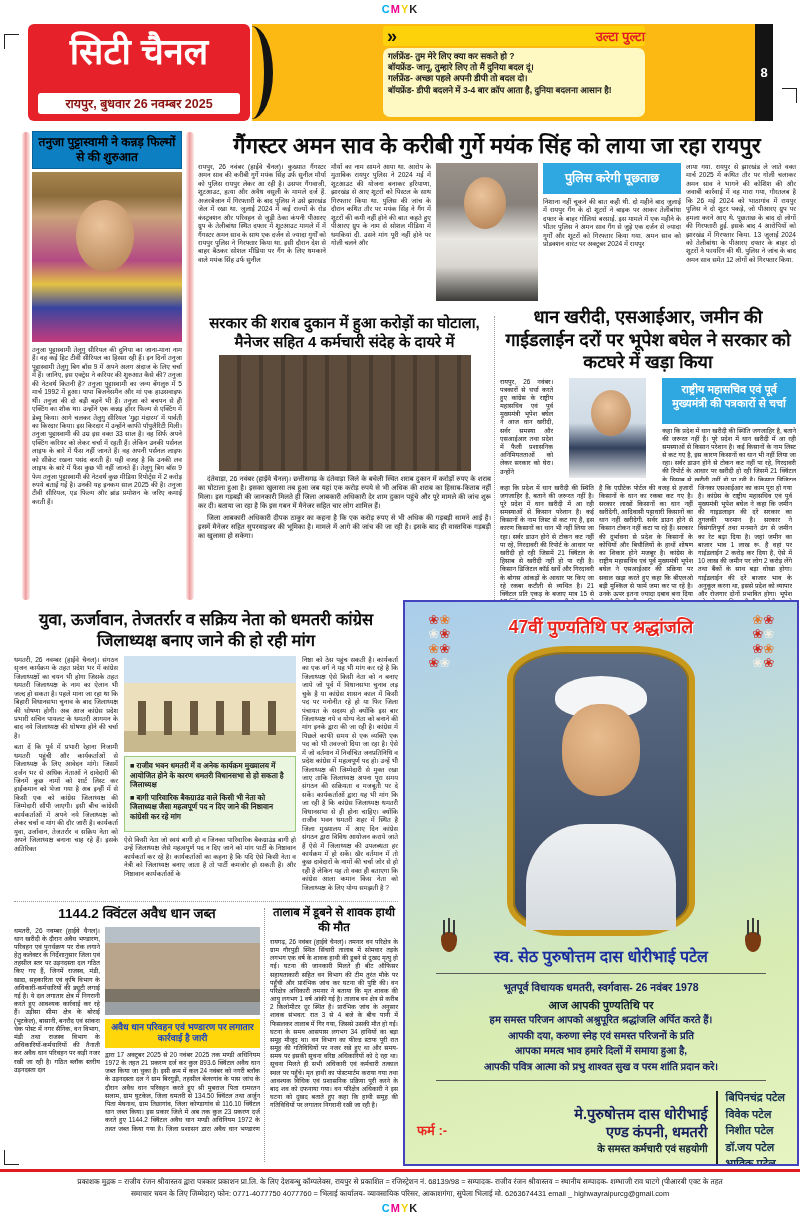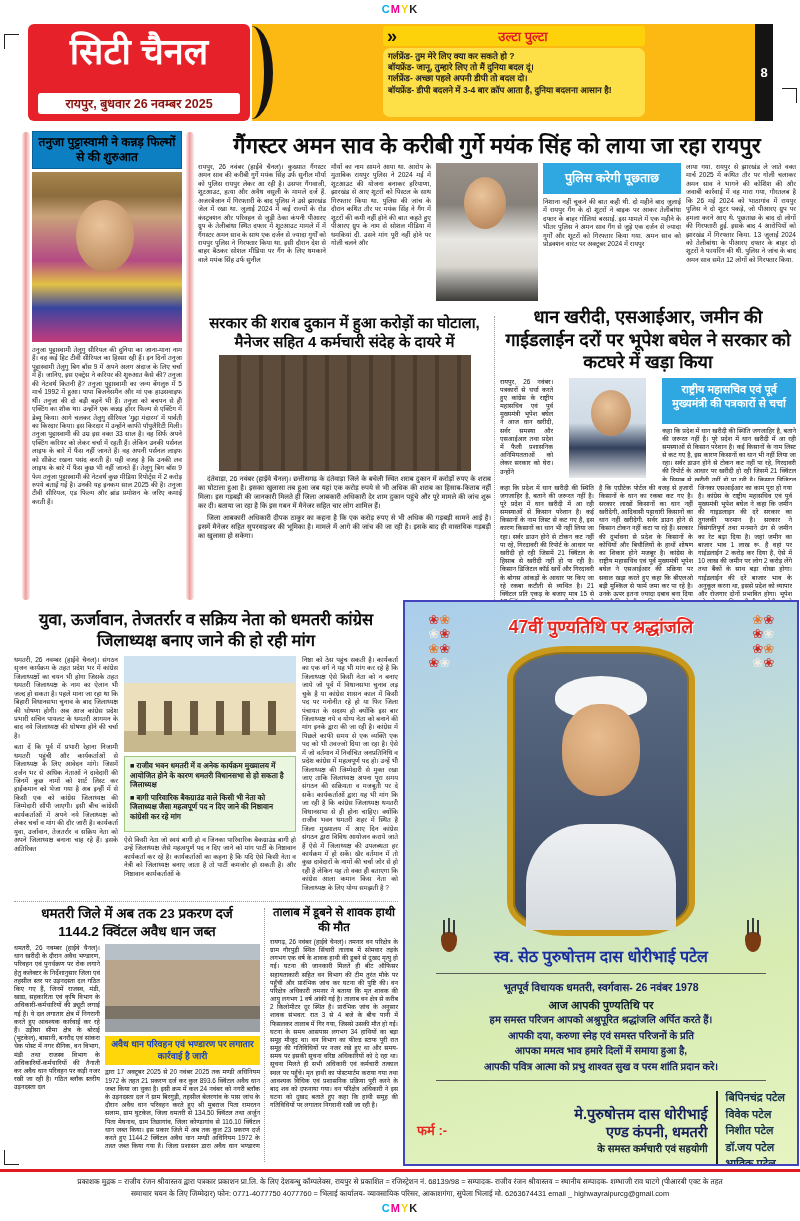--- a/index.html
+++ b/index.html
@@ -16,22 +16,22 @@
   .mast{left:28px;top:24px;width:222px;height:97px;background:#e62129;border-radius:6px;z-index:2;}
   .mast-title{margin-top:8px;text-align:center;color:#fff;font-size:36px;font-weight:bold;line-height:1.1;}
   .mast-date{position:absolute;left:10px;right:10px;bottom:7px;background:#fff;border-radius:3px;
              text-align:center;font-size:12.5px;font-weight:bold;color:#8c1410;padding:2px 0;}
   .bracket{left:246px;top:26px;width:18px;height:93px;border-right:9px solid #141414;
            border-radius:0 80% 80% 0/0 50% 50% 0;z-index:1;}
   .banner{left:252px;top:24px;width:503px;height:97px;background:#fcb813;}
   .joke{position:absolute;left:131px;top:2px;width:262px;height:93px;}
   .joke-head{display:flex;align-items:center;background:#fdd20a;border-radius:3px;height:20px;}
   .joke-head .chev{color:#111;font-size:18px;font-weight:bold;line-height:1;margin:0 4px;}
-  .joke-title{flex:1;text-align:center;color:#e11c24;font-size:13px;font-weight:bold;}
-  .joke-box{margin-top:2px;background:#fde047;border-radius:7px;padding:3px 5px;height:63px;overflow:hidden;}
+  .joke-title{flex:1;text-align:right;color:#e11c24;font-size:13px;font-weight:bold;}
+  .joke-box{margin-top:2px;background:#fef9c3;border-radius:7px;padding:3px 5px;height:63px;overflow:hidden;}
   .joke-box div{font-size:8.6px;font-weight:bold;line-height:1.3;color:#222;}
   .pagebox{left:755px;top:24px;width:18px;height:97px;background:#141414;color:#fff;
            display:flex;align-items:center;justify-content:center;font-size:13px;font-weight:bold;}
   
   .pinkrule{width:8px;background:linear-gradient(90deg,#fdecec,#ef9f9f 45%,#fdecec);border-radius:4px;}
   .vdot{border-left:1px dotted #999;width:0;}
   .hdot{border-top:1px dotted #999;height:0;}
   
   .hl{font-weight:bold;color:#0d0d0d;text-align:center;}
   .body6{font-size:6.6px;line-height:1.28;}
@@ -214,21 +214,20 @@
         <div class="jtext body6" style="margin-top:4px;height:60px;">ऐसे किसी नेता जो स्वयं बागी हो व जिनका पारिवारिक बैकग्राउंड बागी हो उन्हें जिलाध्यक्ष जैसे महत्वपूर्ण पद न दिए जाने को मांग पार्टी के निष्ठावान कार्यकर्ता कर रहे है। कार्यकर्ताओं का कहना है कि यदि ऐसे किसी नेता व नेत्री को जिलाध्यक्ष बनाए जाता है तो पार्टी कमजोर हो सकती है। और निष्ठावान कार्यकर्ताओं के</div>
       </div>
       <div class="jtext body6" style="width:96px;">निष्ठा को ठेस पहुंच सकती है। कार्यकर्ता का एक वर्ग ने यह भी मांग कर रहे है कि जिलाध्यक्ष ऐसे किसी नेता को न बनाए जाये जो पूर्व में विधानसभा चुनाव लड़ चुके है या कांग्रेस शासन काल में किसी पद पर मनोनीत रहे हो या फिर जिला पंचायत के सदस्य हो क्योंकि इस बार जिलाध्यक्ष नये व योग्य नेता को बनाने की मांग इनके द्वारा की जा रही है। कांग्रेस में पिछले काफी समय से एक व्यक्ति एक पद को भी तवज्जो दिया जा रहा है। ऐसे में जो वर्तमान में निर्वाचित जनप्रतिनिधि व प्रदेश कांग्रेस में महत्वपूर्ण पद हो। उन्हें भी जिलाध्यक्ष की जिम्मेदारी से मुक्त रखा जाए ताकि जिलाध्यक्ष अपना पूरा समय संगठन की सक्रियता व मजबूती पर दे सकें। कार्यकर्ताओं द्वारा यह भी मांग कि जा रही है कि कांग्रेस जिलाध्यक्ष धमतरी विधानसभा से ही होना चाहिए। क्योंकि राजीव भवन धमतरी शहर में स्थित है जिला मुख्यालय में आए दिन कांग्रेस संगठन द्वारा विविध आयोजन कराये जाते हैं ऐसे में जिलाध्यक्ष की उपलब्धता हर कार्यक्रम में हो सकें। खैर वर्तमान में तो कुछ दावेदारों के नामों की चर्चा जोर से हो रही है लेकिन यह तो वक्त ही बताएगा कि कांग्रेस आला कमान किस नेता को जिलाध्यक्ष के लिए योग्य समझती है ?</div>
     </div>
   </div>
 
   <div class="abs hdot" style="left:14px;top:901px;width:384px;"></div>
 
   <div class="abs" style="left:14px;top:905px;width:246px;height:260px;">
     <div class="hl" style="font-size:13.5px;line-height:1.3;">
-      <div>धमतरी जिले में अब तक 23 प्रकरण दर्ज</div>
       <div>1144.2 क्विंटल अवैध धान जब्त</div>
     </div>
     <div style="display:flex;gap:5px;margin-top:4px;height:216px;">
       <div class="jtext" style="width:86px;font-size:6.4px;line-height:1.28;">धमतरी, 26 नवम्बर (हाईवे चैनल)। धान खरीदी के दौरान अवैध भण्डारण, परिवहन एवं पुनर्चक्रण पर रोक लगाने हेतु कलेक्टर के निर्देशानुसार जिला एवं तहसील स्तर पर उड़नदस्ता दल गठित किए गए हैं, जिनमें राजस्व, मंडी, खाद्य, सहकारिता एवं कृषि विभाग के अधिकारी-कर्मचारियों की ड्यूटी लगाई गई है। ये दल लगातार क्षेत्र में निगरानी करते हुए आवश्यक कार्रवाई कर रहे हैं। उड़ीसा सीमा क्षेत्र के बोराई (भुटकेल), बासानी, बनरौद एवं सांकरा चेक पोस्ट में नगर सैनिक, वन विभाग, मंडी तथा राजस्व विभाग के अधिकारियों-कर्मचारियों की तैनाती कर अवैध धान परिवहन पर कड़ी नजर रखी जा रही है। गठित ब्लॉक स्तरीय उड़नदस्ता दल</div>
       <div style="width:155px;">
         <div class="photo dm-photo"></div>
         <div class="yellowbox">अवैध धान परिवहन एवं भण्डारण पर लगातार कार्रवाई है जारी</div>
         <div class="jtext" style="margin-top:3px;font-size:6.4px;line-height:1.28;height:80px;overflow:hidden;">द्वारा 17 अक्टूबर 2025 से 20 नवंबर 2025 तक मण्डी अधिनियम 1972 के तहत 21 प्रकरण दर्ज कर कुल 893.6 क्विंटल अवैध धान जब्त किया जा चुका है। इसी क्रम में कल 24 नवंबर को नगरी ब्लॉक के उड़नदस्ता दल ने ग्राम बिरगुड़ी, तहसील बेलरगांव के पास जांच के दौरान अवैध धान परिवहन करते हुए श्री मुबराज पिता रामरतन सलाम, ग्राम घुटकेल, जिला धमतरी से 134.50 क्विंटल तथा अर्जुन पिता मेघनाथ, ग्राम तिछागांव, जिला कोण्डागांव से 116.10 क्विंटल धान जब्त किया। इस प्रकार जिले में अब तक कुल 23 प्रकरण दर्ज करते हुए 1144.2 क्विंटल अवैध धान मण्डी अधिनियम 1972 के तहत जब्त किया गया है। जिला प्रशासन द्वारा अवैध धान भण्डारण एवं परिवहन के विरुद्ध कठोर और सतत कार्रवाई आगे भी जारी रहेगी।</div>
       </div>
     </div>

